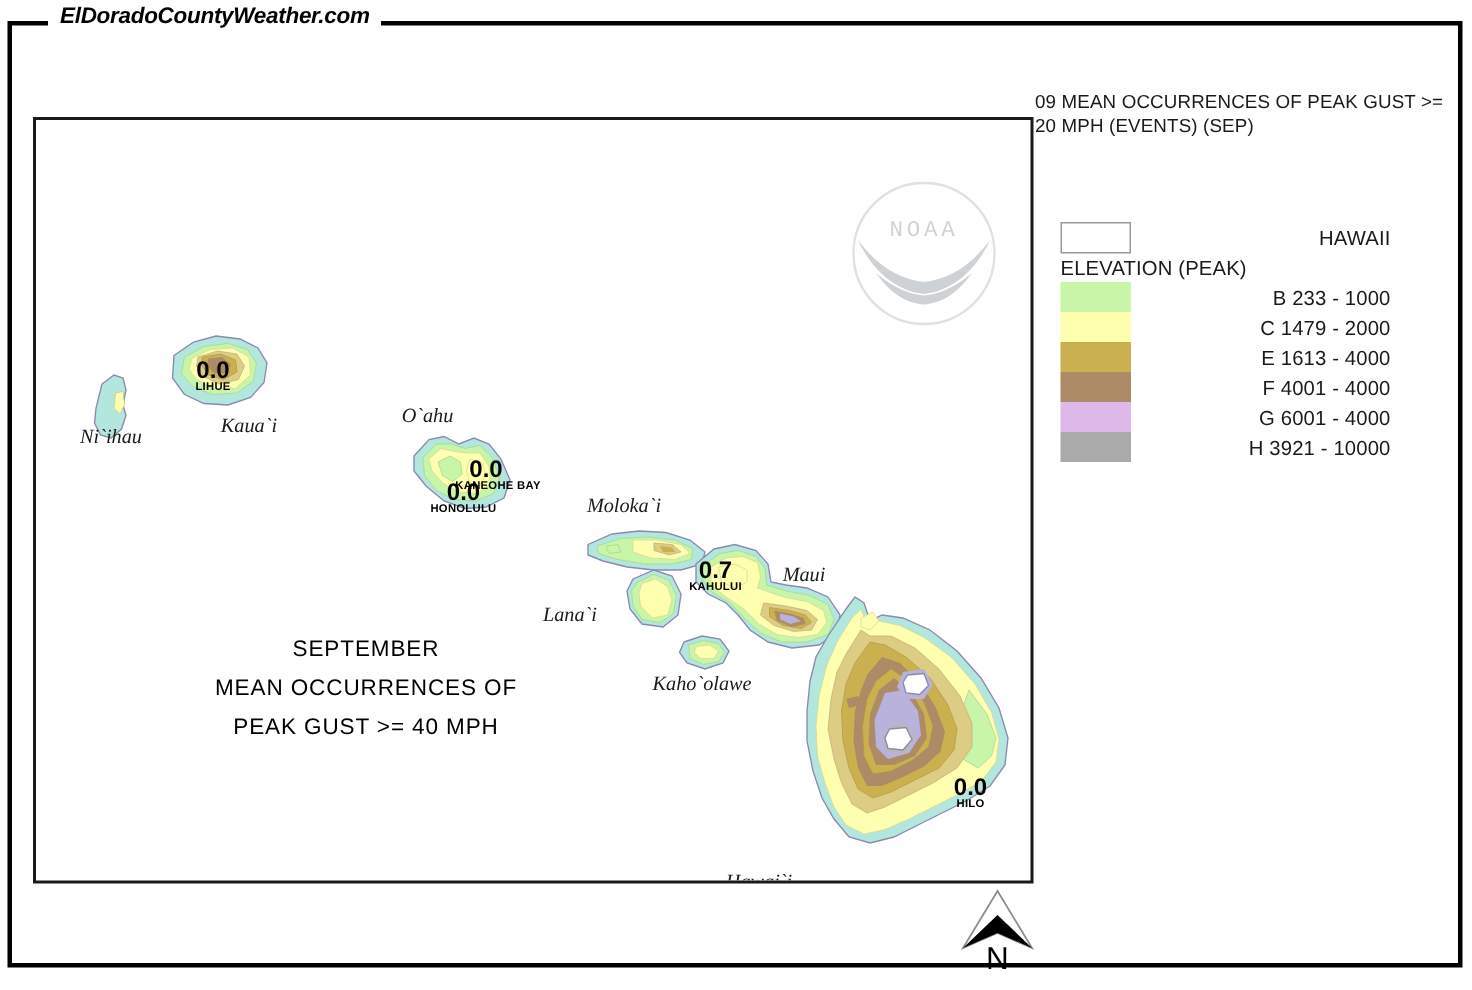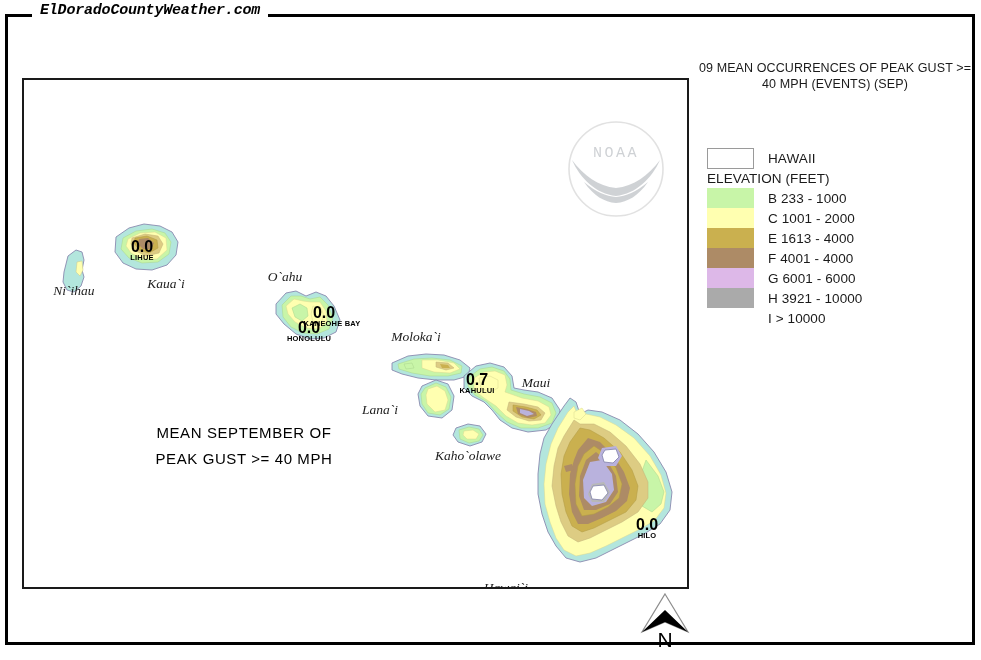--- a/index.html
+++ b/index.html
@@ -24,21 +24,21 @@
     height: 631px;
     border: 3px solid #000000;
     box-sizing: border-box;
   }
   #frame-title {
     position: absolute;
     left: 32px;
     top: 2px;
     background: #ffffff;
     padding: 0 8px;
-    font-family: Liberation Mono, monospace;
+    font-family: Liberation Sans, sans-serif;
     font-style: italic;
     font-weight: bold;
     font-size: 15px;
     letter-spacing: -0.2px;
     color: #000000;
     white-space: nowrap;
     z-index: 5;
   }
 
   
@@ -68,38 +68,39 @@
     line-height: 26px;
     white-space: nowrap;
   }
 
   
   #header-text {
     position: absolute;
     left: 690px;
     top: 60px;
     width: 290px;
-    text-align: center;
+    text-align: left;
     font-size: 12.5px;
     line-height: 16px;
     color: #1a1a1a;
     letter-spacing: 0.1px;
   }
 
   
   #legend {
     position: absolute;
     left: 707px;
     top: 148px;
     width: 220px;
   }
   .legend-row {
     display: flex;
     align-items: center;
     height: 20px;
+    justify-content: space-between;
   }
   .legend-swatch {
     width: 47px;
     height: 20px;
     box-sizing: border-box;
     flex: 0 0 auto;
   }
   .legend-swatch.outline {
     border: 1.5px solid #9a9a9a;
     background: #ffffff;
@@ -294,64 +295,61 @@
 
     <g opacity="0.55">
       <circle cx="592" cy="89" r="47" fill="#ffffff" stroke="#c9c9c9" stroke-width="1.6"></circle>
       <path d="M548,80 C560,96 574,106 592,108 C610,106 624,96 636,80 C628,98 612,114 592,116 C572,114 556,98 548,80 Z" fill="#a9aeb4"></path>
       <path d="M560,102 C572,112 582,116 592,117 C602,116 612,112 624,102 C614,116 604,122 592,123 C580,122 570,116 560,102 Z" fill="#a9aeb4"></path>
       <text x="592" y="77" text-anchor="middle" font-family="Liberation Mono, monospace" font-size="15" letter-spacing="2.5" fill="#a9aeb4">NOAA</text>
     </g>
   </svg>
 
   <div id="map-caption">
-    <div>MEAN SEPTEMBER OF</div>
+    <div>SEPTEMBER</div>
+    <div>MEAN OCCURRENCES OF</div>
     <div>PEAK GUST &gt;= 40 MPH</div>
   </div>
 </div>
 
 <div id="header-text">
   <div>09 MEAN OCCURRENCES OF PEAK GUST &gt;=</div>
-  <div>40 MPH (EVENTS) (SEP)</div>
+  <div>20 MPH (EVENTS) (SEP)</div>
 </div>
 
 <div id="legend">
   <div class="legend-row">
     <div class="legend-swatch outline"></div>
     <div class="legend-label">HAWAII</div>
   </div>
-  <div id="legend-elev-title">ELEVATION (FEET)</div>
+  <div id="legend-elev-title">ELEVATION (PEAK)</div>
   <div id="legend-classes">
       <div class="legend-row">
         <div class="legend-swatch" style="background: rgb(200, 245, 168);"></div>
         <div class="legend-label">B 233 - 1000</div>
       </div>
       <div class="legend-row">
         <div class="legend-swatch" style="background: rgb(255, 255, 176);"></div>
-        <div class="legend-label">C 1001 - 2000</div>
+        <div class="legend-label">C 1479 - 2000</div>
       </div>
       <div class="legend-row">
         <div class="legend-swatch" style="background: rgb(202, 176, 79);"></div>
         <div class="legend-label">E 1613 - 4000</div>
       </div>
       <div class="legend-row">
         <div class="legend-swatch" style="background: rgb(173, 139, 102);"></div>
         <div class="legend-label">F 4001 - 4000</div>
       </div>
       <div class="legend-row">
         <div class="legend-swatch" style="background: rgb(221, 184, 232);"></div>
-        <div class="legend-label">G 6001 - 6000</div>
+        <div class="legend-label">G 6001 - 4000</div>
       </div>
       <div class="legend-row">
         <div class="legend-swatch" style="background: rgb(170, 170, 170);"></div>
         <div class="legend-label">H 3921 - 10000</div>
-      </div>
-      <div class="legend-row">
-        <div class="legend-swatch blank"></div>
-        <div class="legend-label">I &gt; 10000</div>
       </div>
     </div>
 </div>
 
 <div id="north-arrow">
   <svg width="58" height="44" viewBox="0 0 58 44">
     <path d="M29,2 L52,40 L29,30 L6,40 Z" fill="#ffffff" stroke="#8d8d8d" stroke-width="1.2"></path>
     <path d="M29,18 L52,40 L29,30 L6,40 Z" fill="#000000"></path>
   </svg>
   <div id="north-letter">N</div>

